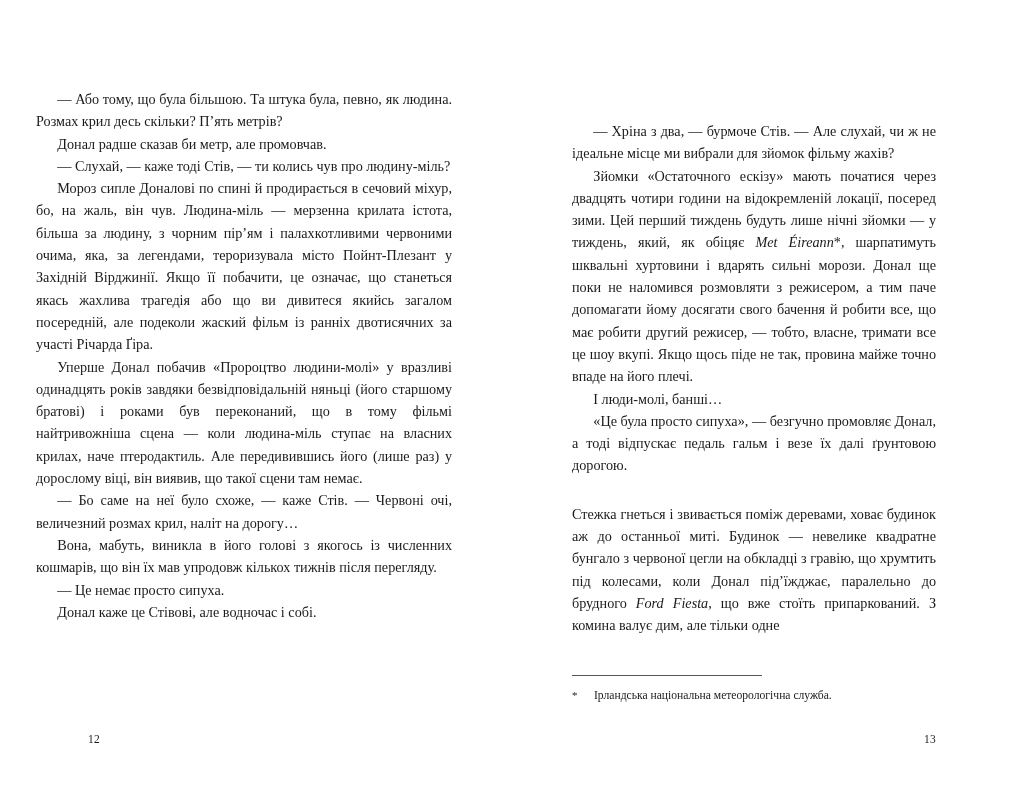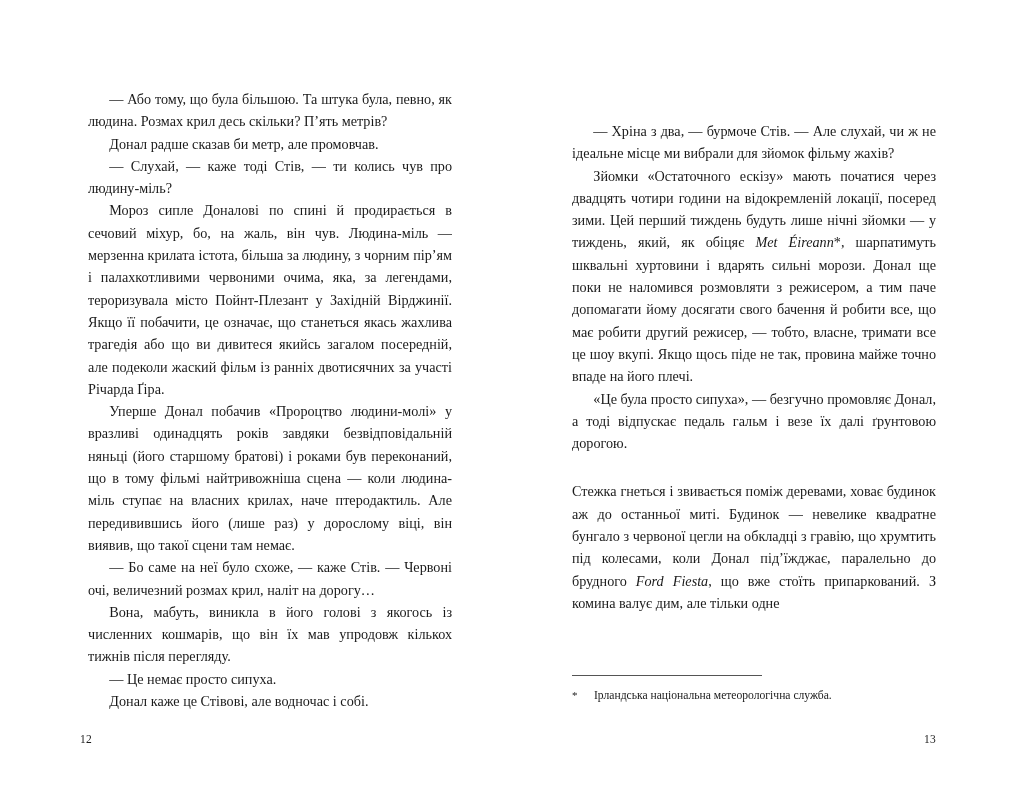--- a/index.html
+++ b/index.html
@@ -22,21 +22,21 @@
     display: flex;
     flex-direction: row;
   }
   .page {
     position: relative;
     width: 512px;
     height: 797px;
     box-sizing: border-box;
   }
   .page-left {
-    padding: 88px 60px 0 88px;
+    padding: 88px 60px 0 36px;
   }
   .page-right {
     padding: 120px 88px 0 60px;
   }
   .textblock {
     width: 100%;
   }
   p.para {
     margin: 0;
     font-size: 14.2px;
@@ -77,21 +77,21 @@
     font-size: 11px;
   }
   .folio {
     position: absolute;
     bottom: 52px;
     font-size: 11.5px;
     color: #1a1a1a;
     letter-spacing: 0.02em;
   }
   .folio-left {
-    left: 80px;
+    left: 88px;
   }
   .folio-right {
     right: 88px;
   }
   em {
     font-style: italic;
   }
 </style>
 </head>
 <body>
@@ -110,20 +110,21 @@
       <p class="para">— Це немає просто сипуха.</p>
       <p class="para">Донал каже це Стівові, але водночас і собі.</p>
     </div>
     <div class="folio folio-left">12</div>
   </div>
 
   <div class="page page-right">
     <div class="textblock">
       <p class="para">— Хріна з два, — бурмоче Стів. — Але слухай, чи ж не ідеальне місце ми вибрали для зйомок фільму жахів?</p>
       <p class="para">Зйомки «Остаточного ескізу» мають початися через двадцять чотири години на відокремленій локації, посеред зими. Цей перший тиждень будуть лише нічні зйомки — у тиждень, який, як обіцяє <em>Met Éireann</em>*, шарпатимуть шквальні хуртовини і вдарять сильні морози. Донал ще поки не наломився розмовляти з режисером, а тим паче допомагати йому досягати свого бачення й робити все, що має робити другий режисер, — тобто, власне, тримати все це шоу вкупі. Якщо щось піде не так, провина майже точно впаде на його плечі.</p>
+      <p class="para">І люди-молі, банші…</p>
       <p class="para">«Це була просто сипуха», — безгучно промовляє Донал, а тоді відпускає педаль гальм і везе їх далі ґрунтовою дорогою.</p>
       <div class="gap"></div>
       <p class="para noindent">Стежка гнеться і звивається поміж деревами, ховає будинок аж до останньої миті. Будинок — невелике квадратне бунгало з червоної цегли на обкладці з гравію, що хрумтить під колесами, коли Донал під’їжджає, паралельно до брудного <em>Ford Fiesta</em>, що вже стоїть припаркований. З комина валує дим, але тільки одне</p>
     </div>
     <div class="footnote-wrap">
       <div class="footnote-rule"></div>
       <div class="footnote">
         <span class="marker">*</span>
         <span>Ірландська національна метеорологічна служба.</span>
       </div>

